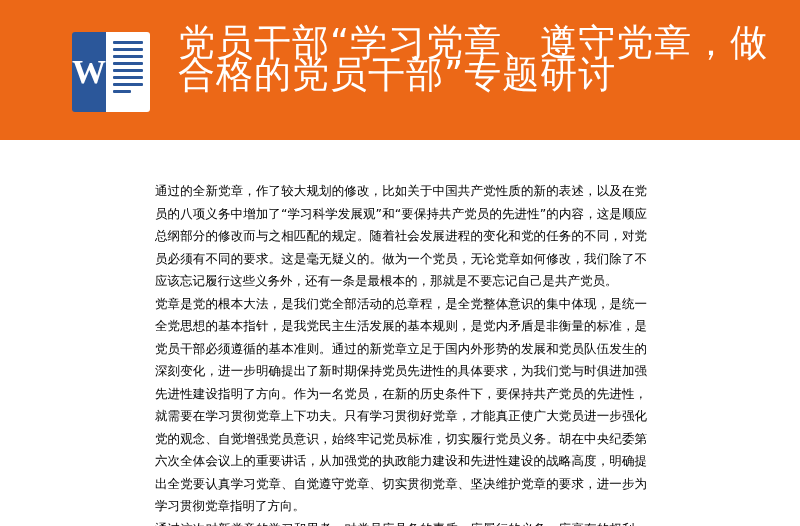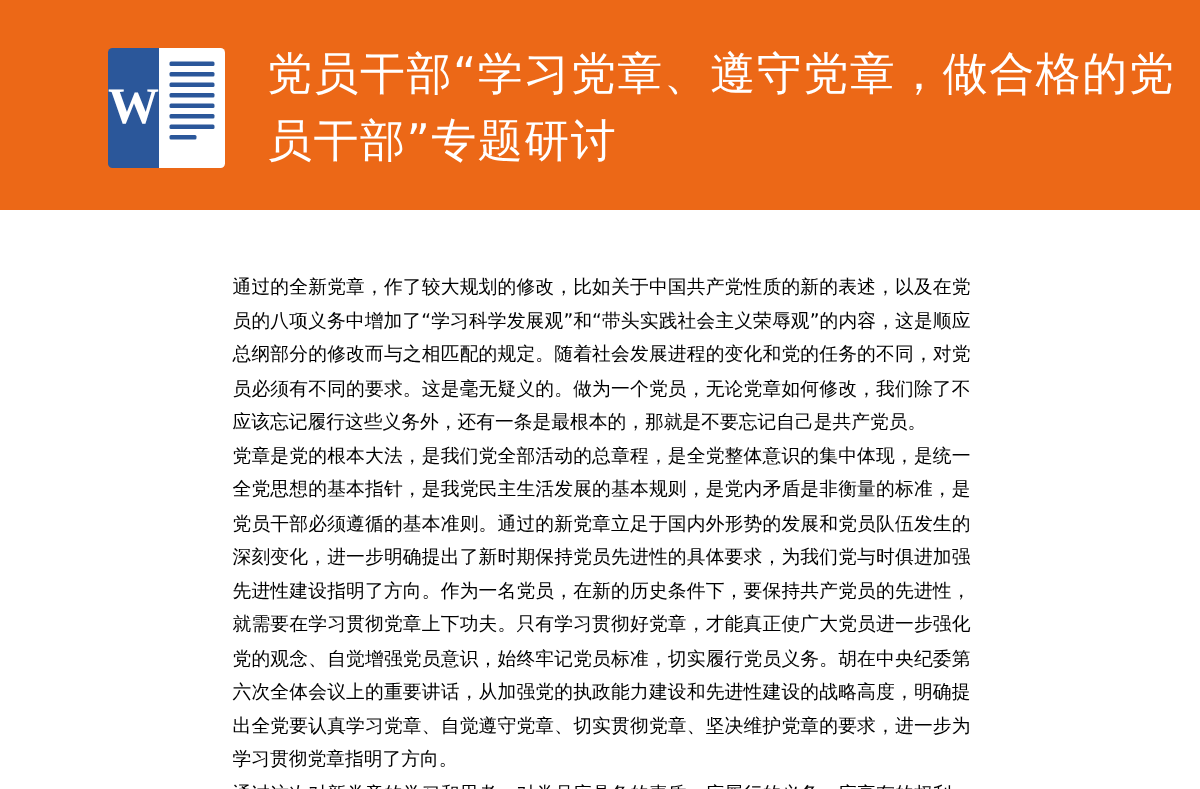--- a/index.html
+++ b/index.html
@@ -28,22 +28,22 @@
     height: 140px;
     background: #ec6817;
     overflow: hidden;
   }
   .banner-title {
     position: absolute;
     left: 178px;
     top: 27px;
     width: 610px;
     color: #ffffff;
-    font-size: 30px;
-    line-height: 45px;
+    font-size: 37px;
+    line-height: 32px;
     letter-spacing: 1px;
     font-family: "DejaVu Sans", sans-serif;
     font-weight: 500;
     white-space: pre-wrap;
   }
   
   .word-icon {
     position: absolute;
     left: 72px;
     top: 32px;
@@ -128,19 +128,19 @@
           <i></i>
           <i></i>
           <i class="short"></i>
       </div>
     </div>
     <div class="banner-title">党员干部“学习党章、遵守党章，做合格的党员干部”专题研讨</div>
   </div>
 
   <div class="doc-body">
     <div class="doc-text">
-      <p>通过的全新党章，作了较大规划的修改，比如关于中国共产党性质的新的表述，以及在党员的八项义务中增加了“学习科学发展观”和“带头实践社会主义荣辱观”的内容，这是顺应总纲部分的修改而与之相匹配的规定。随着社会发展进程的变化和党的任务的不同，对党员必须有不同的要求。这是毫无疑义的。做为一个党员，无论党章如何修改，我们除了不应该忘记履行这些义务外，还有一条是最根本的，那就是不要忘记自己是共产党员。</p>
+      <p>通过的全新党章，作了较大规划的修改，比如关于中国共产党性质的新的表述，以及在党员的八项义务中增加了“学习科学发展观”和“要保持共产党员的先进性”的内容，这是顺应总纲部分的修改而与之相匹配的规定。随着社会发展进程的变化和党的任务的不同，对党员必须有不同的要求。这是毫无疑义的。做为一个党员，无论党章如何修改，我们除了不应该忘记履行这些义务外，还有一条是最根本的，那就是不要忘记自己是共产党员。</p>
       <p>党章是党的根本大法，是我们党全部活动的总章程，是全党整体意识的集中体现，是统一全党思想的基本指针，是我党民主生活发展的基本规则，是党内矛盾是非衡量的标准，是党员干部必须遵循的基本准则。通过的新党章立足于国内外形势的发展和党员队伍发生的深刻变化，进一步明确提出了新时期保持党员先进性的具体要求，为我们党与时俱进加强先进性建设指明了方向。作为一名党员，在新的历史条件下，要保持共产党员的先进性，就需要在学习贯彻党章上下功夫。只有学习贯彻好党章，才能真正使广大党员进一步强化党的观念、自觉增强党员意识，始终牢记党员标准，切实履行党员义务。胡在中央纪委第六次全体会议上的重要讲话，从加强党的执政能力建设和先进性建设的战略高度，明确提出全党要认真学习党章、自觉遵守党章、切实贯彻党章、坚决维护党章的要求，进一步为学习贯彻党章指明了方向。</p>
       <p>通过这次对新党章的学习和思考，对党员应具备的素质、应履行的义务、应享有的权利、应承担的责任有了进一步的明了和定位。对党员的先进性要求有了更加清晰具体的理解，同时也看到了自己的不足。如：对党的理论，政策，方针，学习的还不够深入，不够自觉;为人民服务的热情还不够高。在今后的学习和生活中我一定要按照党章的规定来严格要求自己，克</p>
     </div>
   </div>
 
 </div>
 
 </body></html>

